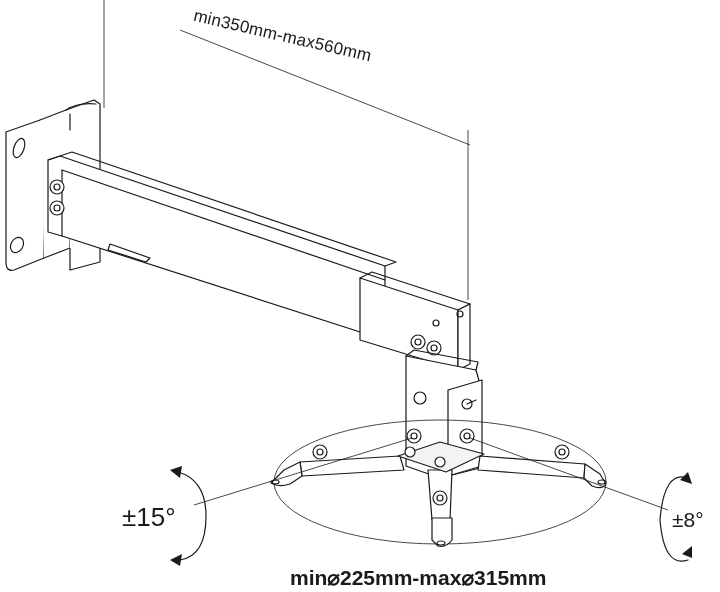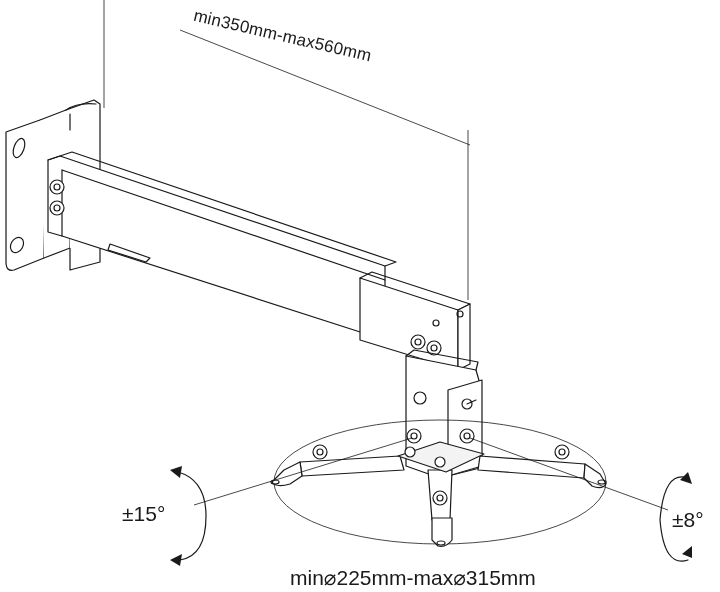--- a/index.html
+++ b/index.html
@@ -4,22 +4,22 @@
 <style>
   html,body{margin:0;padding:0;background:#ffffff;}
   body{width:720px;height:592px;overflow:hidden;position:relative;font-family:"Liberation Sans",sans-serif;}
   svg{position:absolute;left:0;top:0;}
   .ln{fill:none;stroke:#1a1a1a;stroke-width:1.2;stroke-linejoin:round;stroke-linecap:round;}
   .thin{fill:none;stroke:#1a1a1a;stroke-width:0.8;}
   .fillw{fill:#ffffff;stroke:#1a1a1a;stroke-width:1.2;stroke-linejoin:round;}
   .fillg{fill:#f3f3f3;stroke:#1a1a1a;stroke-width:1.1;stroke-linejoin:round;}
   .lbl{position:absolute;color:#1a1a1a;white-space:nowrap;}
   #lbl-length{left:196px;top:6px;font-size:17px;transform-origin:0 0;transform:rotate(13deg);letter-spacing:0.2px;}
-  #lbl-diameter{left:290px;top:566px;font-size:21px;}
-  #lbl-tilt{left:122px;top:502px;font-size:21px;}
+  #lbl-diameter{left:290px;top:566px;font-size:21px;font-weight:bold;}
+  #lbl-tilt{left:122px;top:502px;font-size:26px;}
   #lbl-swivel{left:672px;top:508px;font-size:21px;}
 </style>
 </head>
 <body>
 
 <svg width="720" height="592" viewBox="0 0 720 592">
 
   <g>
     <line class="thin" x1="104" y1="0" x2="104" y2="108"></line>
     <line class="thin" x1="468" y1="130" x2="468" y2="300"></line>

